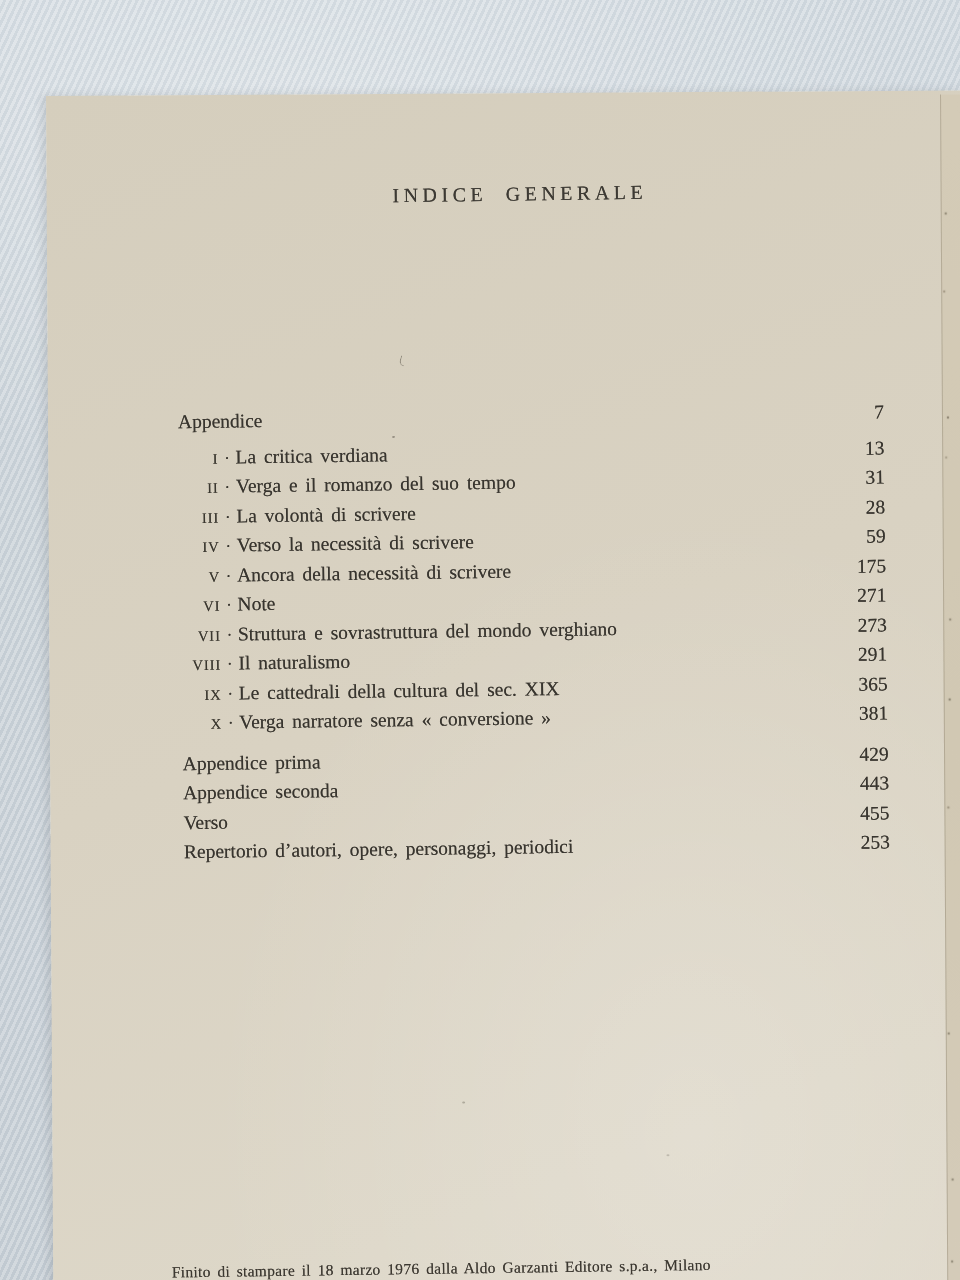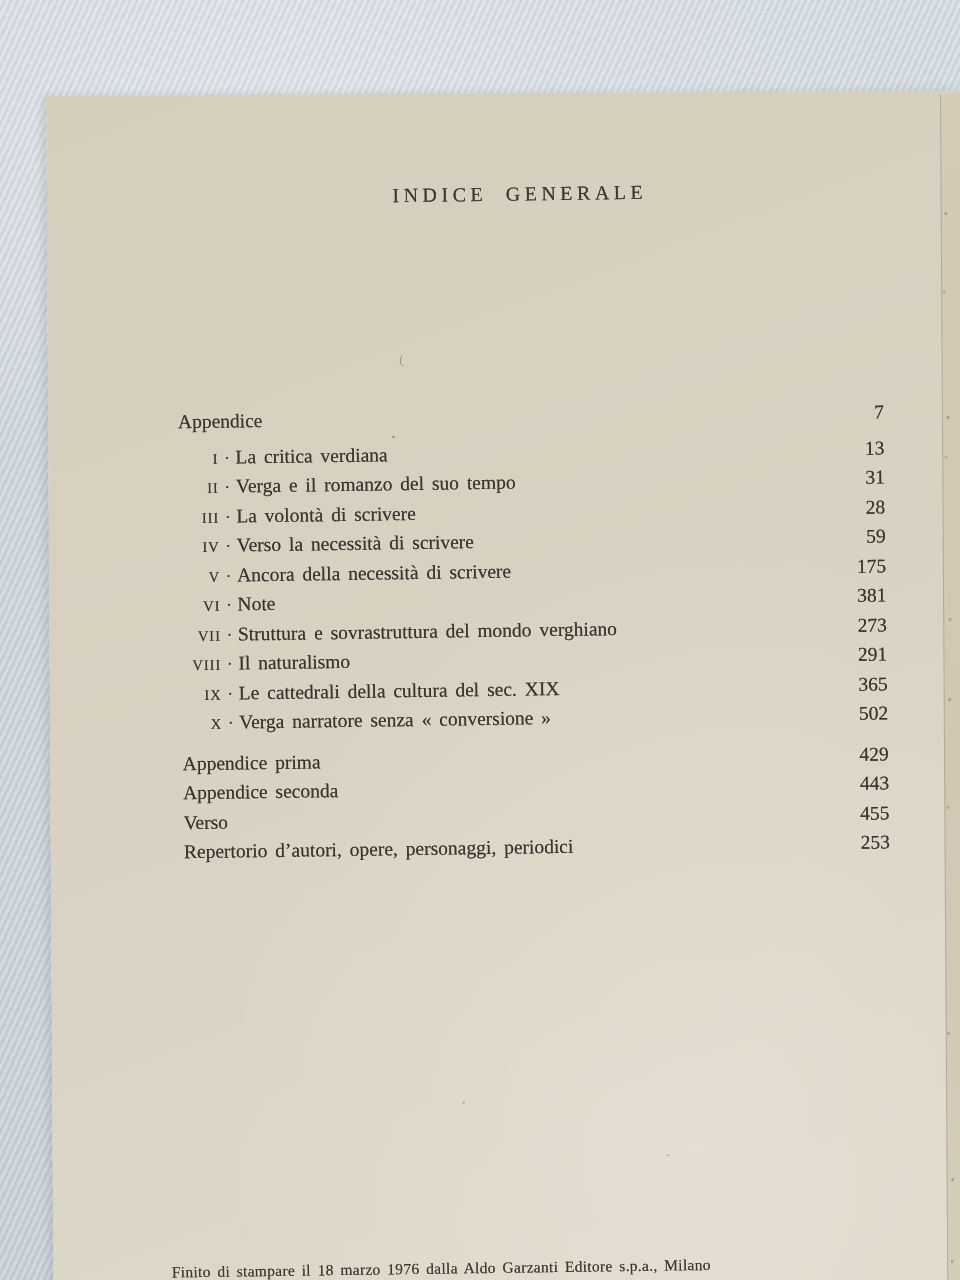--- a/index.html
+++ b/index.html
@@ -229,21 +229,21 @@
         <span class="num">V</span>
         <span class="sep">·</span>
         <span class="label">Ancora della necessità di scrivere</span>
         <span class="pagenum">175</span>
       </div>
 
       <div class="toc-row">
         <span class="num">VI</span>
         <span class="sep">·</span>
         <span class="label">Note</span>
-        <span class="pagenum">381</span>
+        <span class="pagenum">271</span>
       </div>
 
       <div class="toc-row">
         <span class="num">VII</span>
         <span class="sep">·</span>
         <span class="label">Struttura e sovrastruttura del mondo verghiano</span>
         <span class="pagenum">273</span>
       </div>
 
       <div class="toc-row">
@@ -257,21 +257,21 @@
         <span class="num">IX</span>
         <span class="sep">·</span>
         <span class="label">Le cattedrali della cultura del sec. XIX</span>
         <span class="pagenum">365</span>
       </div>
 
       <div class="toc-row">
         <span class="num">X</span>
         <span class="sep">·</span>
         <span class="label">Verga narratore senza « conversione »</span>
-        <span class="pagenum">502</span>
+        <span class="pagenum">381</span>
       </div>
 
       <div class="toc-row plain gap-lg">
         <span class="label">Appendice prima</span>
         <span class="pagenum">429</span>
       </div>
 
       <div class="toc-row plain">
         <span class="label">Appendice seconda</span>
         <span class="pagenum">443</span>

